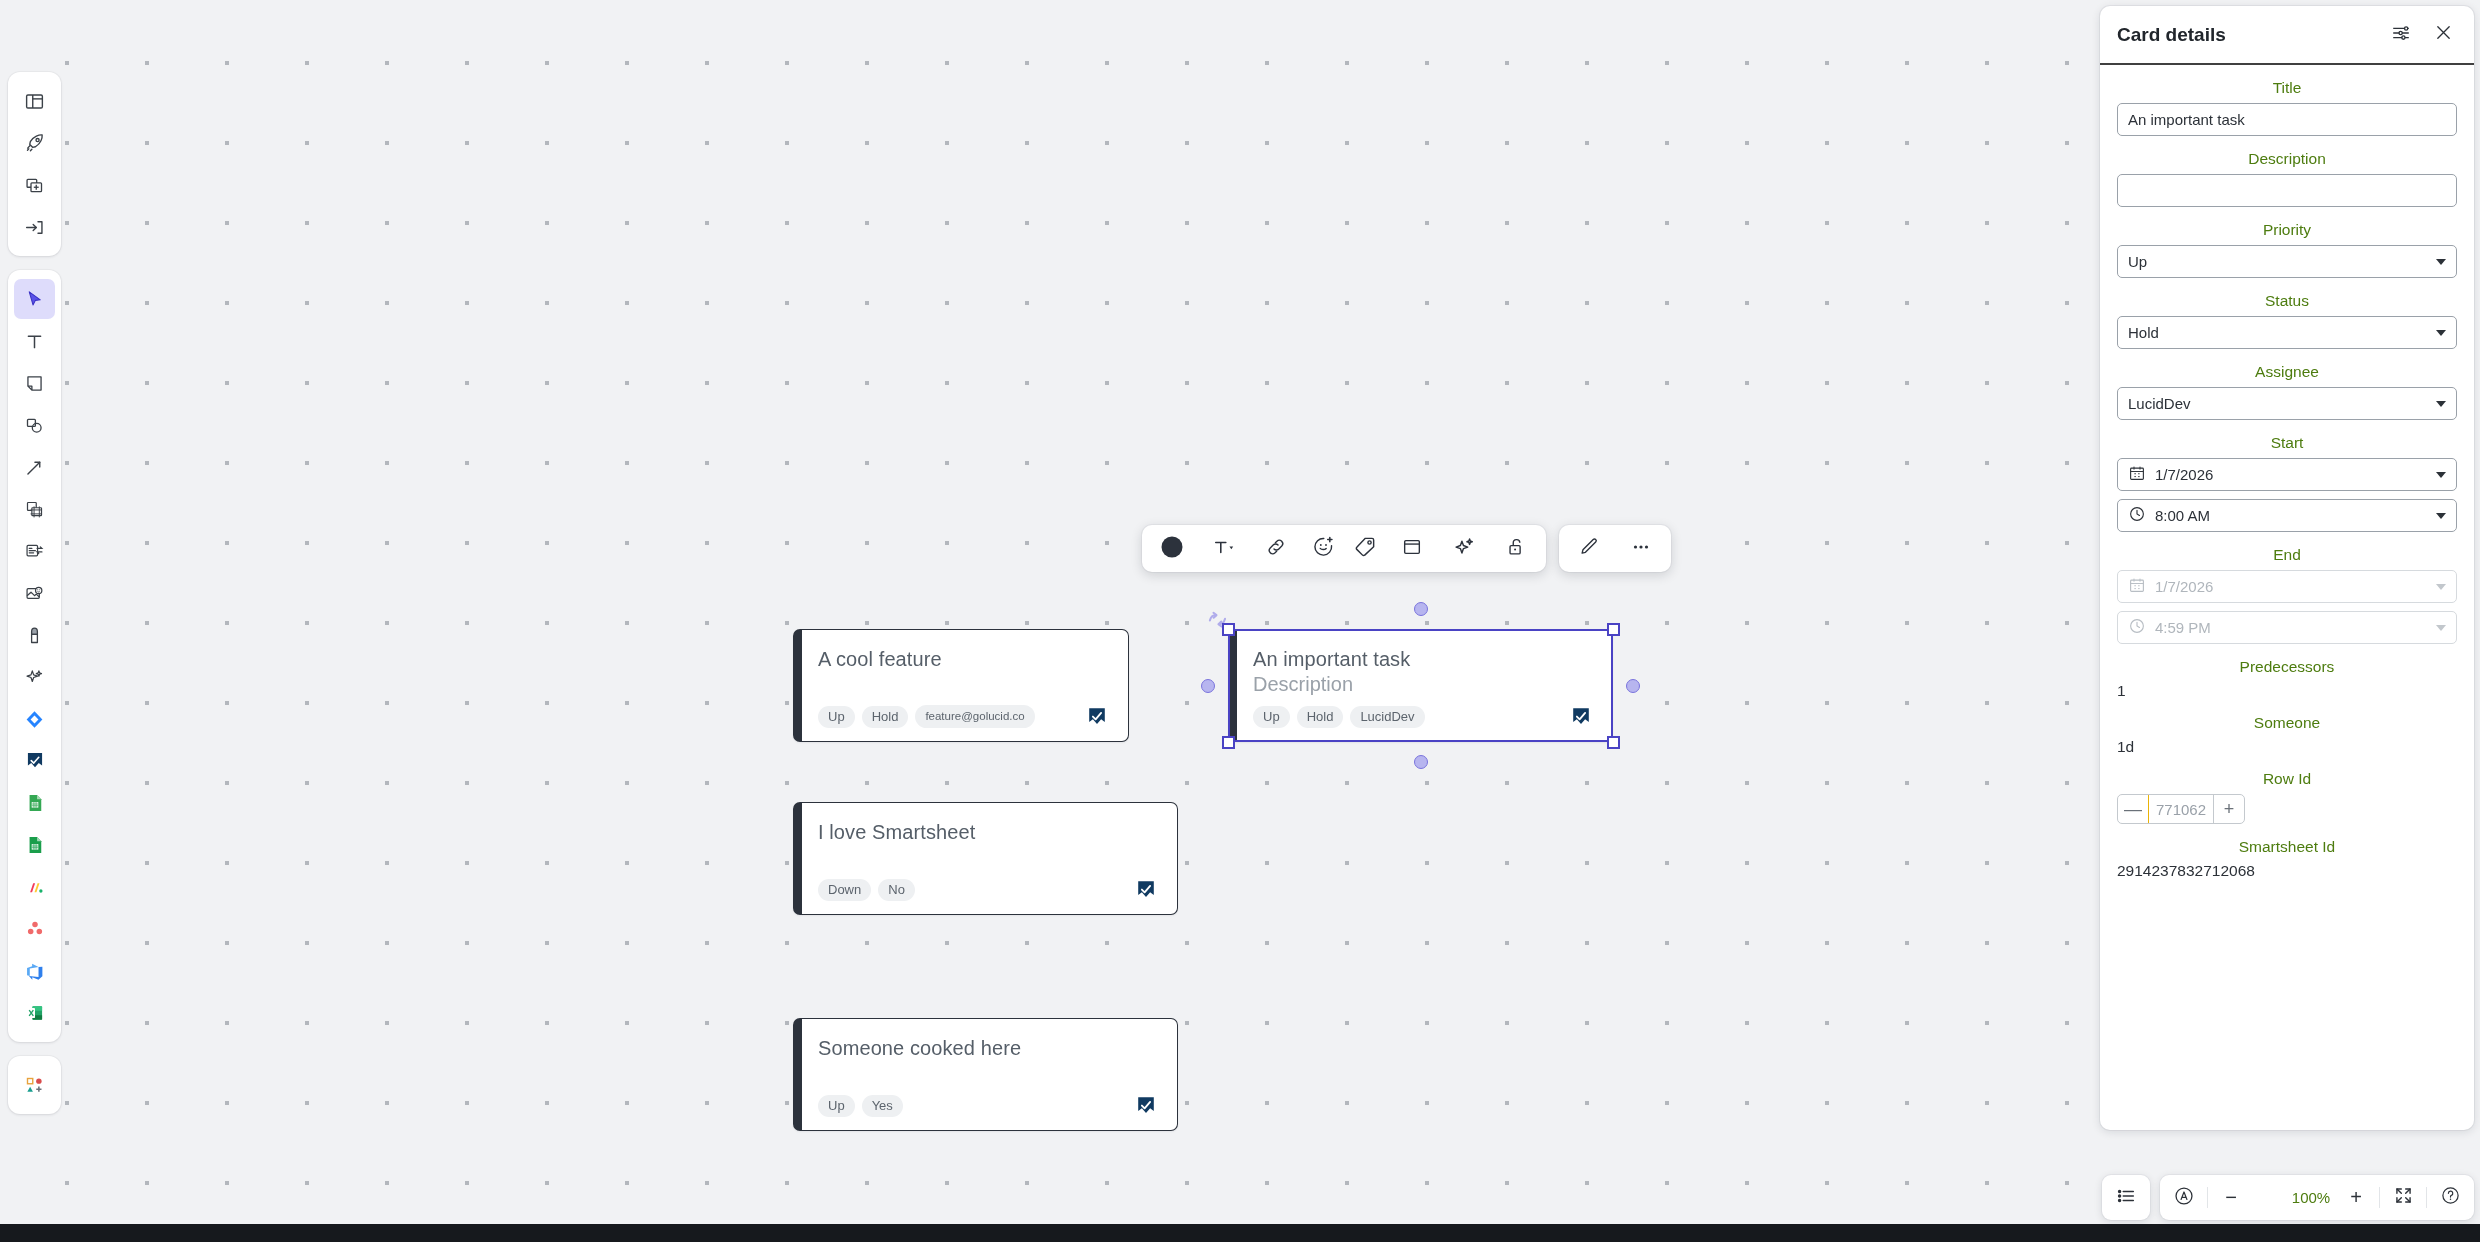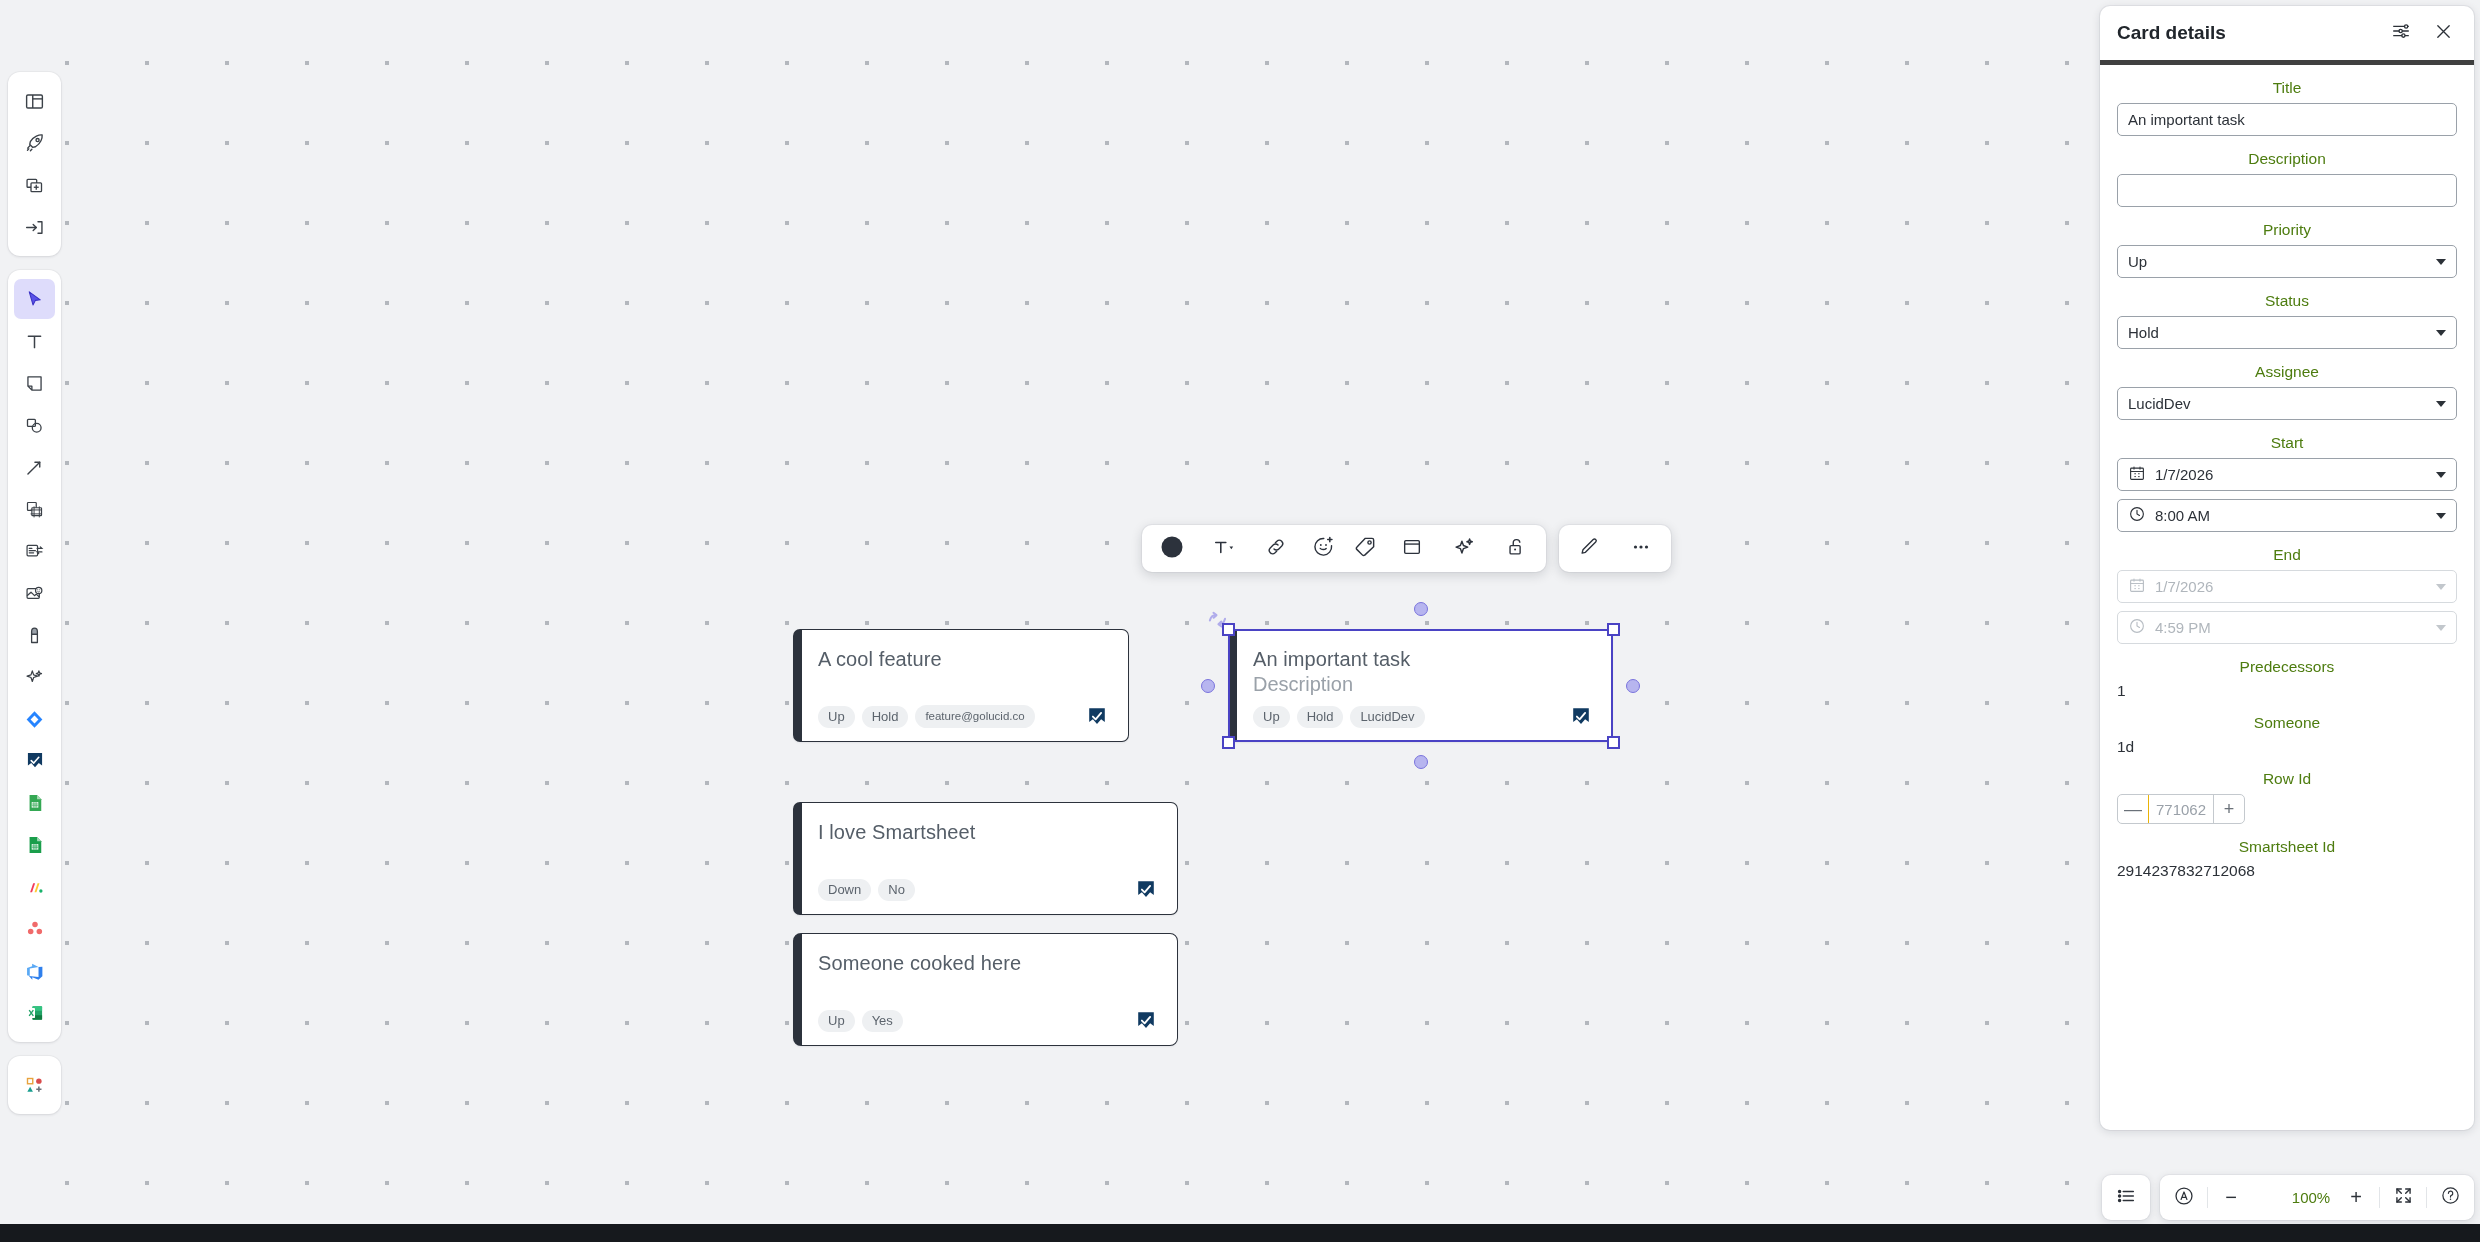--- a/index.html
+++ b/index.html
@@ -132,21 +132,21 @@
     border-radius: 10px;
     box-shadow: 0 2px 10px rgba(16,24,40,.12), 0 0 0 1px rgba(16,24,40,.05);
     display: flex; flex-direction: column;
     z-index: 40;
     overflow: hidden;
   }
   #panel-head {
     height: 59px; flex: 0 0 59px;
     display: flex; align-items: center;
     padding: 0 17px 0 17px;
-    border-bottom: 5px solid #404040;
+    border-bottom: 2px solid #404040;
   }
   #panel-title { font-size: 19px; font-weight: bold; color: #21262c; }
   .head-actions { margin-left: auto; display: flex; align-items: center; gap: 14px; }
   .head-btn { width: 28px; height: 28px; display: flex; align-items: center; justify-content: center; cursor: pointer; border-radius: 5px; }
 
   #panel-body { padding: 14px 17px 20px 17px; overflow: hidden; }
   .field-label {
     font-size: 15.5px; color: #4d7c0f; margin-bottom: 6px; margin-top: 14px; text-align: center;
   }
   .field-label.first { margin-top: 0; }
@@ -482,21 +482,21 @@
     <span class="pill">No</span>
     <span class="ss-badge">
       <svg width="22" height="22" viewBox="0 0 24 24">
         <path d="M3.5 2.5h17v15l-4-3-4.5 5-4.5-5-4 3z" fill="#103a61"></path>
         <path d="M7.5 11.5l3 3 6-7" fill="none" stroke="#ffffff" stroke-width="2" stroke-linecap="round" stroke-linejoin="round"></path>
       </svg>
     </span>
   </div>
 </div>
 
-<div class="card" style="left:793px; top:933px; width:385px; height:113px;border-radius:8px;">
+<div class="card" style="left:793px; top:1018px; width:385px; height:113px;">
   <div class="card-title">Someone cooked here</div>
   <div class="card-foot">
     <span class="pill">Up</span>
     <span class="pill">Yes</span>
     <span class="ss-badge">
       <svg width="22" height="22" viewBox="0 0 24 24">
         <path d="M3.5 2.5h17v15l-4-3-4.5 5-4.5-5-4 3z" fill="#103a61"></path>
         <path d="M7.5 11.5l3 3 6-7" fill="none" stroke="#ffffff" stroke-width="2" stroke-linecap="round" stroke-linejoin="round"></path>
       </svg>
     </span>

